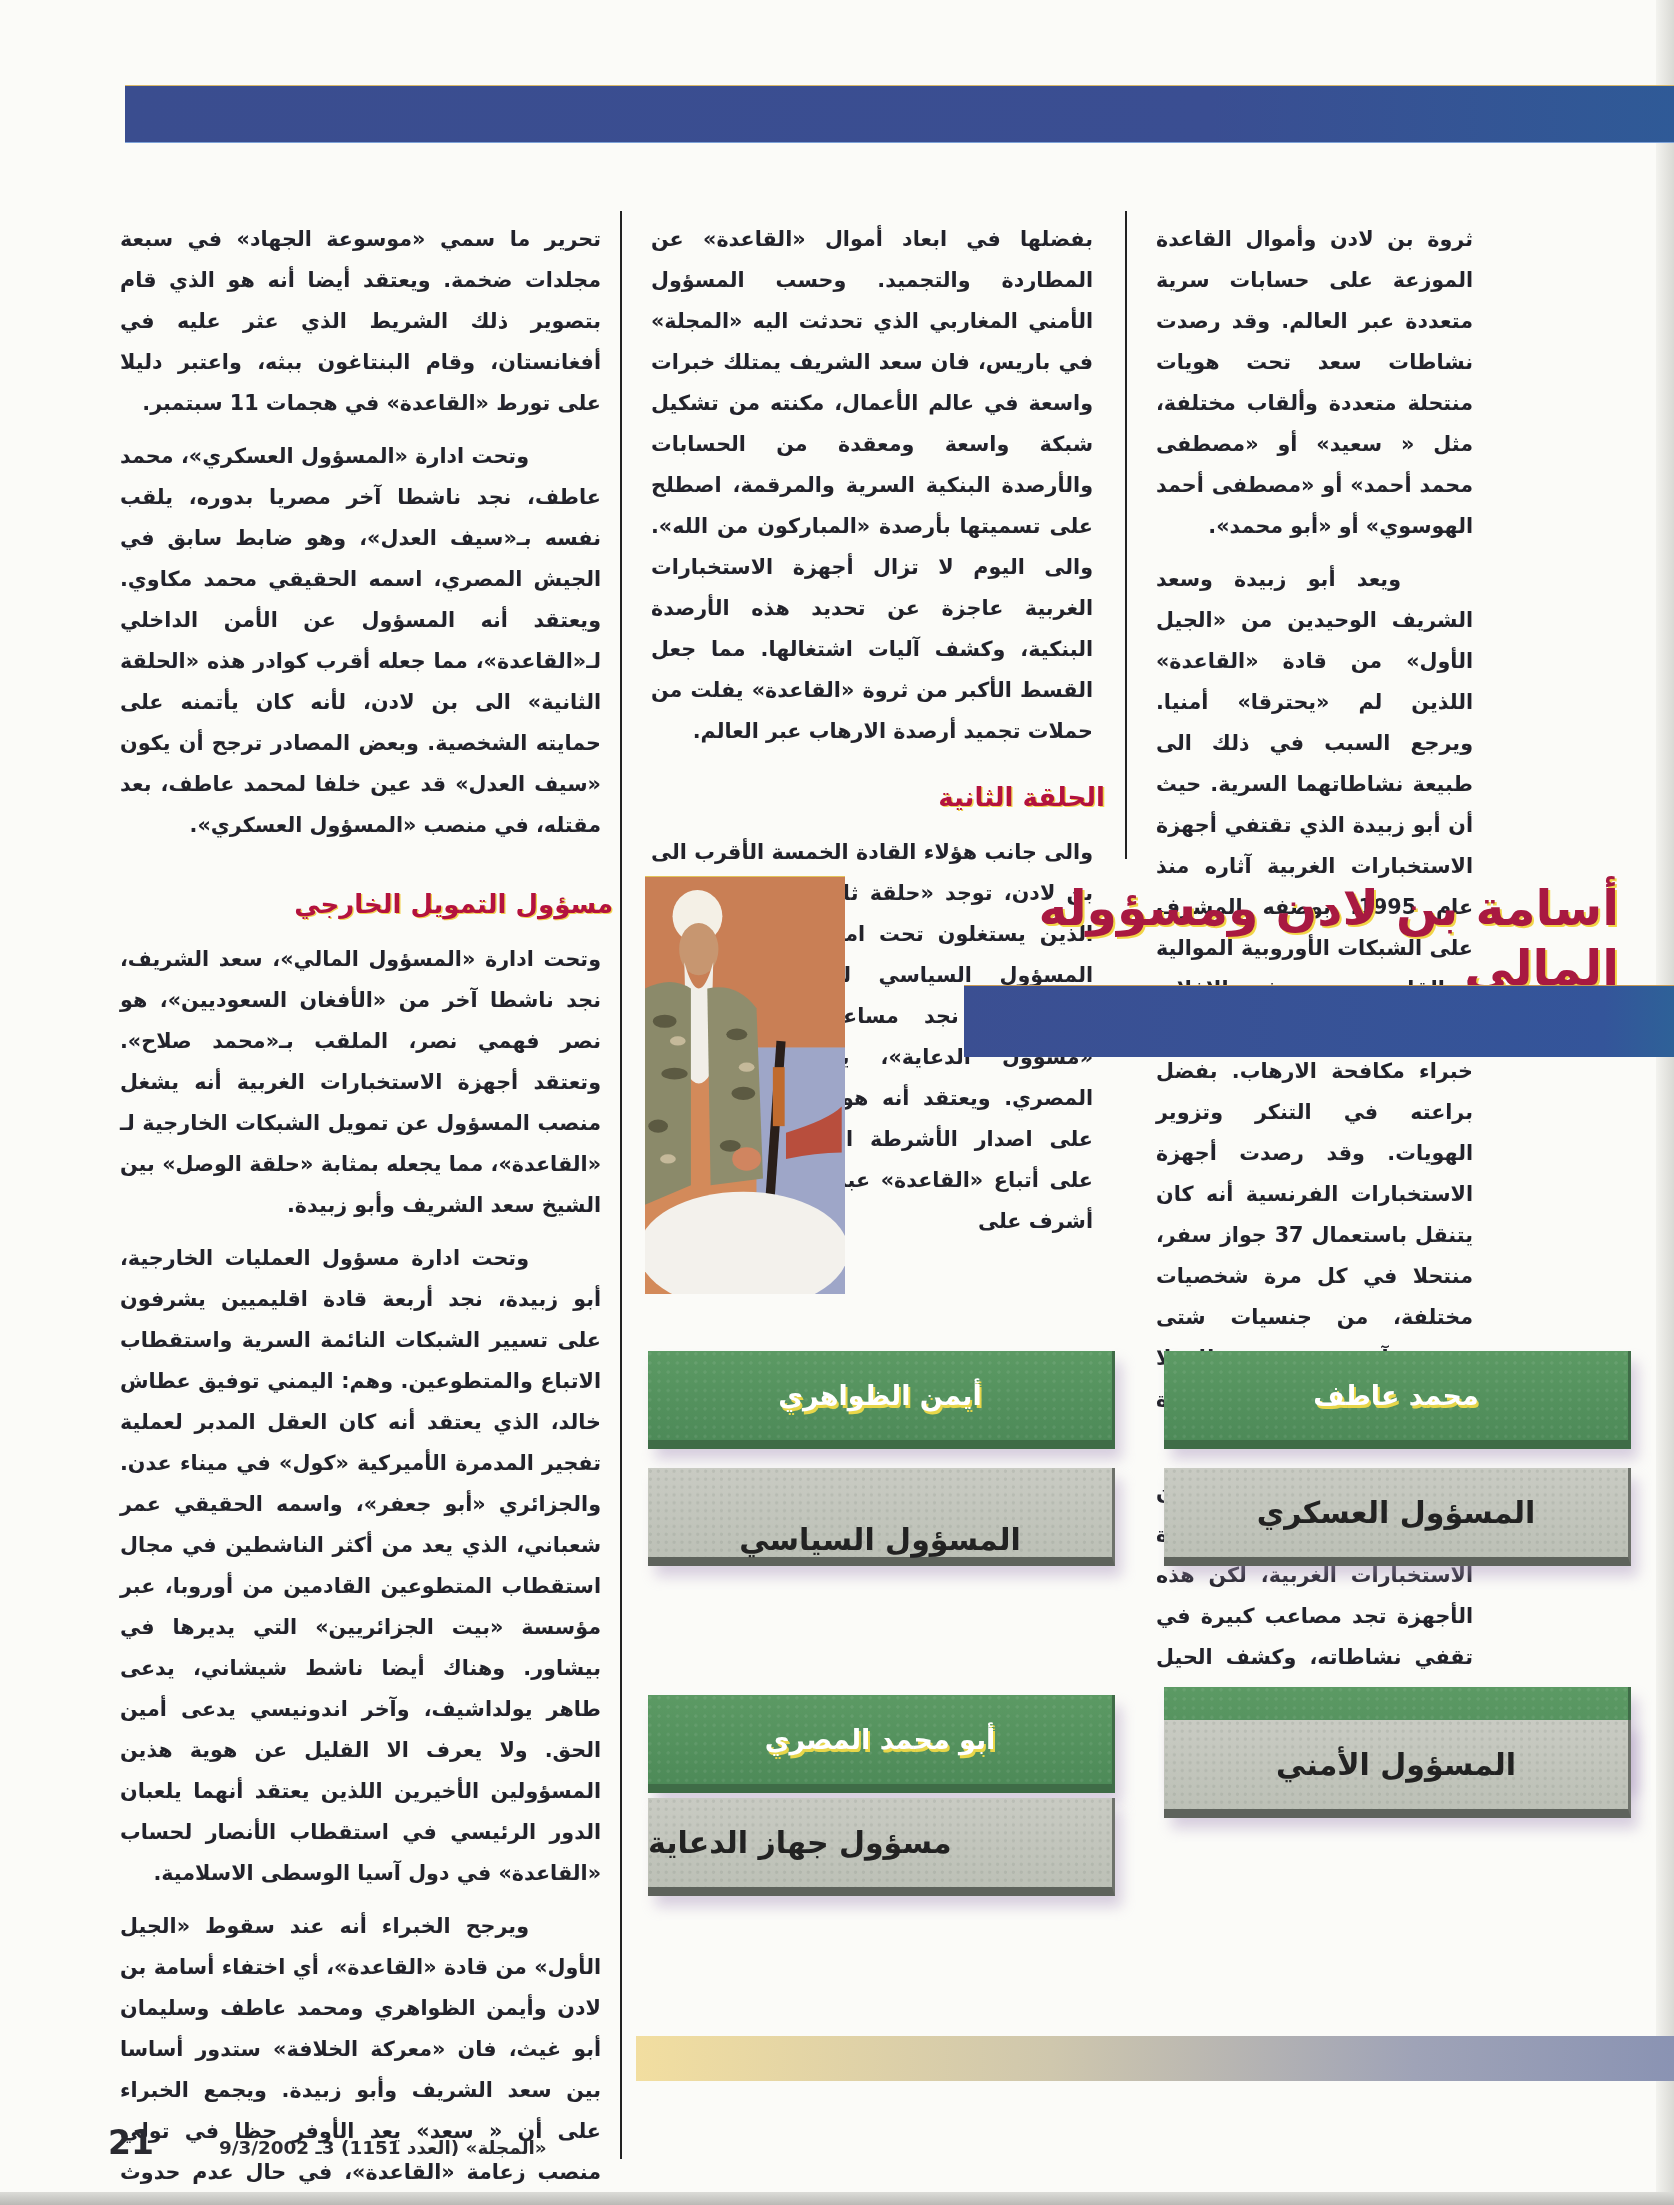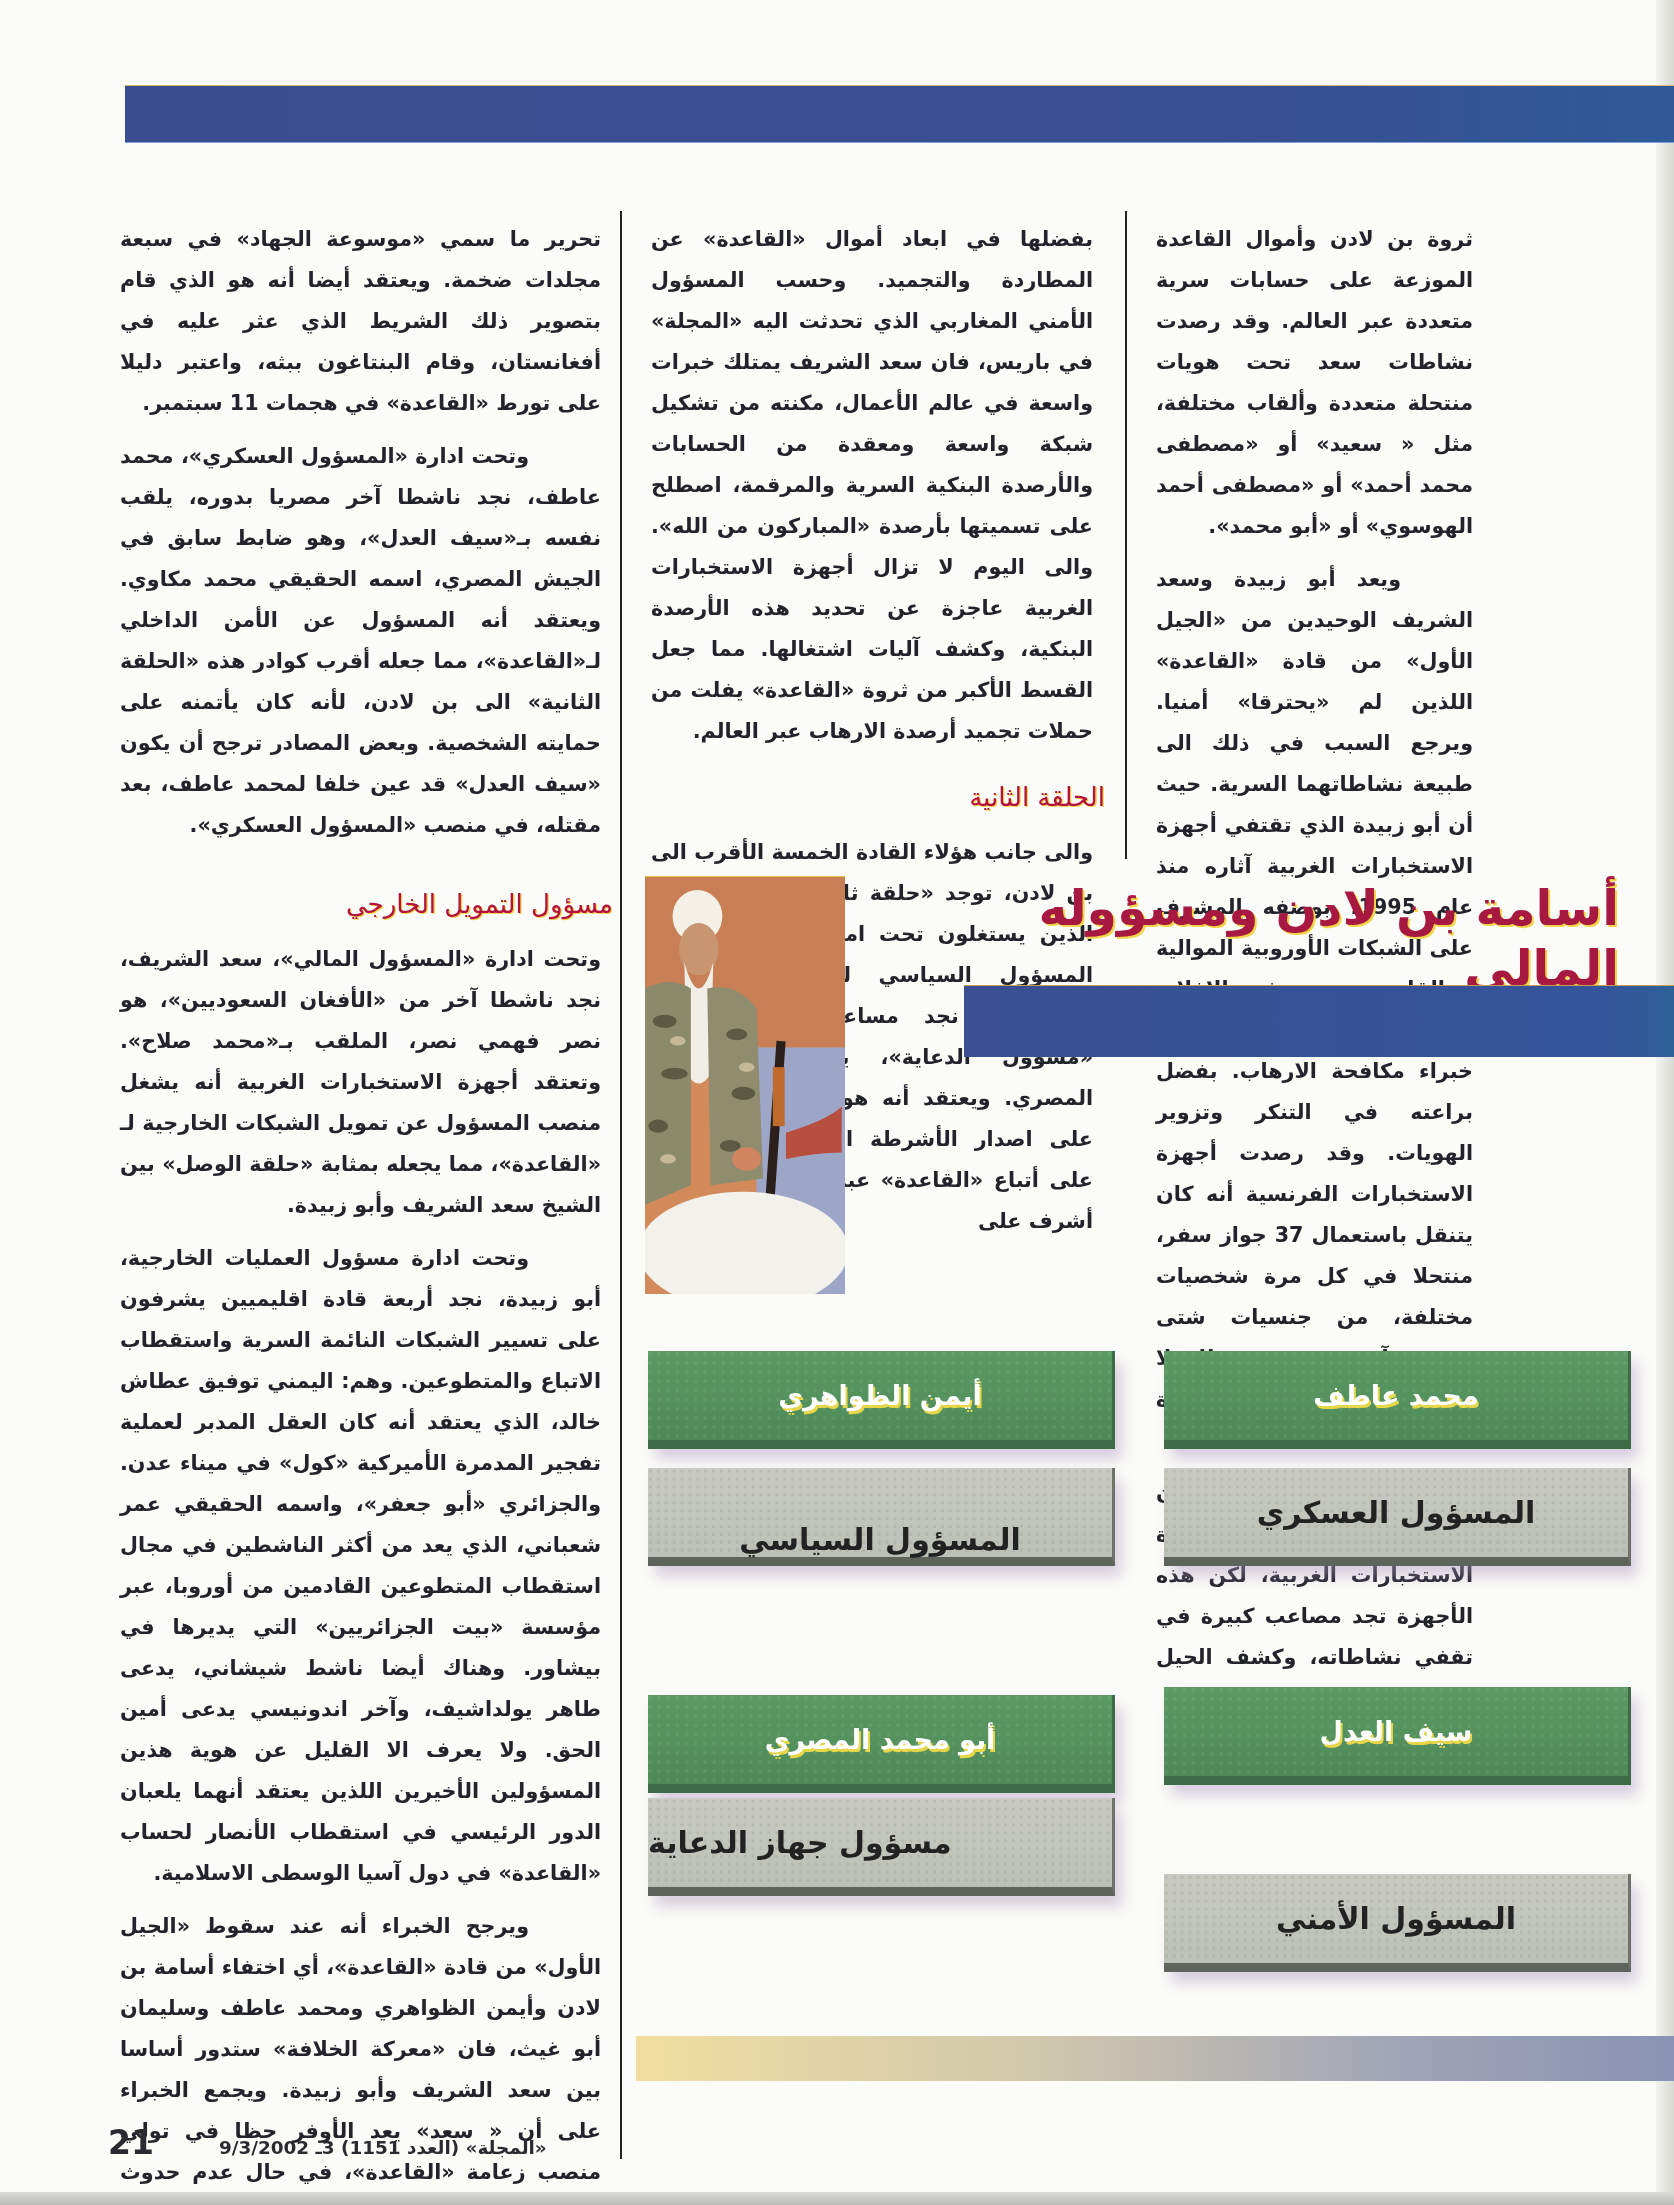--- a/index.html
+++ b/index.html
@@ -16,21 +16,21 @@
   .col{position:absolute;direction:rtl;text-align:justify;font-size:20.7px;line-height:41px;
     font-weight:bold;color:#23232b;letter-spacing:0.1px;}
   .col p{margin:12px;}
   .col p.indent{text-indent:72px;}
   .col-right{left:1144px;top:207px;width:341px;}
   .col-mid{left:639px;top:207px;width:466px;}
   .col-left{left:108px;top:207px;width:505px;}
   .rule{position:absolute;width:2px;background:#222;}
   .rule-right{left:1125px;top:211px;height:648px;}
   .rule-left{left:620px;top:211px;height:2095px;height:1948px;}
-  .section-head{font-size:26px;line-height:46px;font-weight:normal;color:#b3123e;
+  .section-head{font-size:26px;line-height:46px;font-weight:bold;color:#b3123e;
     text-shadow:1.3px 1.3px 0 #f1d24d;margin:9.2px 0 0 0;}
   .col-mid .section-head{margin-top:22px;}
   .col-left .section-head{margin-top:35px;}
   .photo{left:645px;top:876px;width:200px;height:417px;overflow:hidden;
     border-top:1.3px solid #e2c35a;}
   .headline{position:absolute;left:911px;top:879px;width:708px;direction:rtl;text-align:right;
     font-size:49px;line-height:60px;font-weight:bold;color:#a81941;
     text-shadow:2px 2px 0 #f2d548;}
   .blue-block{left:964px;top:985px;width:710px;height:71px;
     background:linear-gradient(to right,#3b4f92,#34559a 90%,#2e6198);
@@ -130,21 +130,21 @@
 <div class="box green" style="left:648px;top:1351px;">
   <span class="name">أيمن الظواهري</span>
 </div>
 <div class="box gray" style="left:648px;top:1468px;align-items:flex-end;">
   <span class="role">المسؤول السياسي</span>
 </div>
 
 <div class="box green" style="left:1164px;top:1687px;">
   <span class="name">سيف العدل</span>
 </div>
-<div class="box gray" style="left:1164px;top:1874px;">
+<div class="box gray" style="left:1164px;top:1720px;">
   <span class="role">المسؤول الأمني</span>
 </div>
 
 <div class="box green" style="left:648px;top:1687px;margin-top:8px;">
   <span class="name">أبو محمد المصري</span>
 </div>
 <div class="box gray" style="left:648px;top:1798px;justify-content:flex-end;">
   <span class="role">مسؤول جهاز الدعاية</span>
 </div>
 

